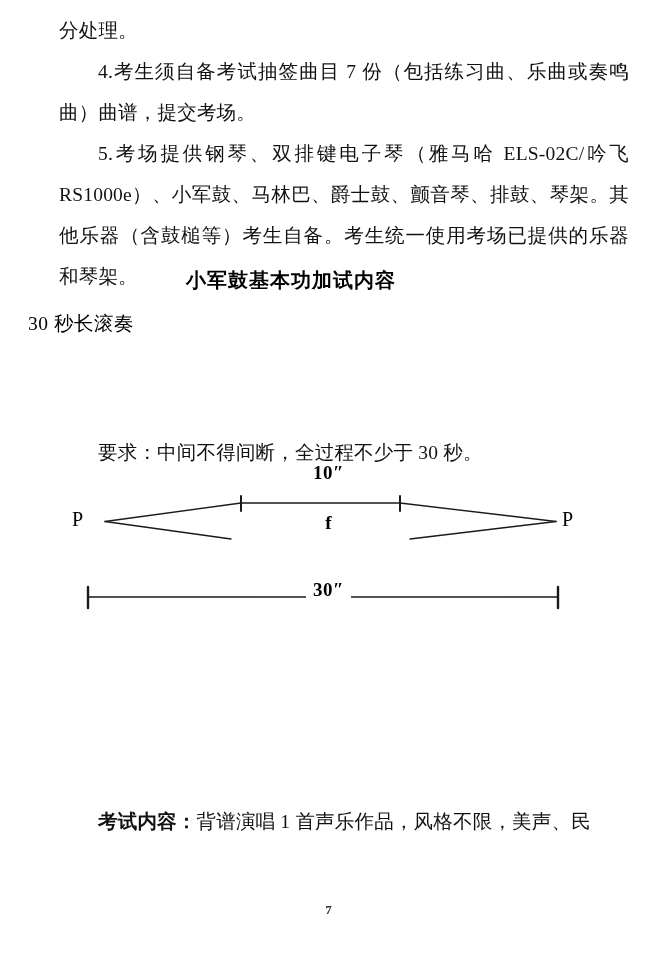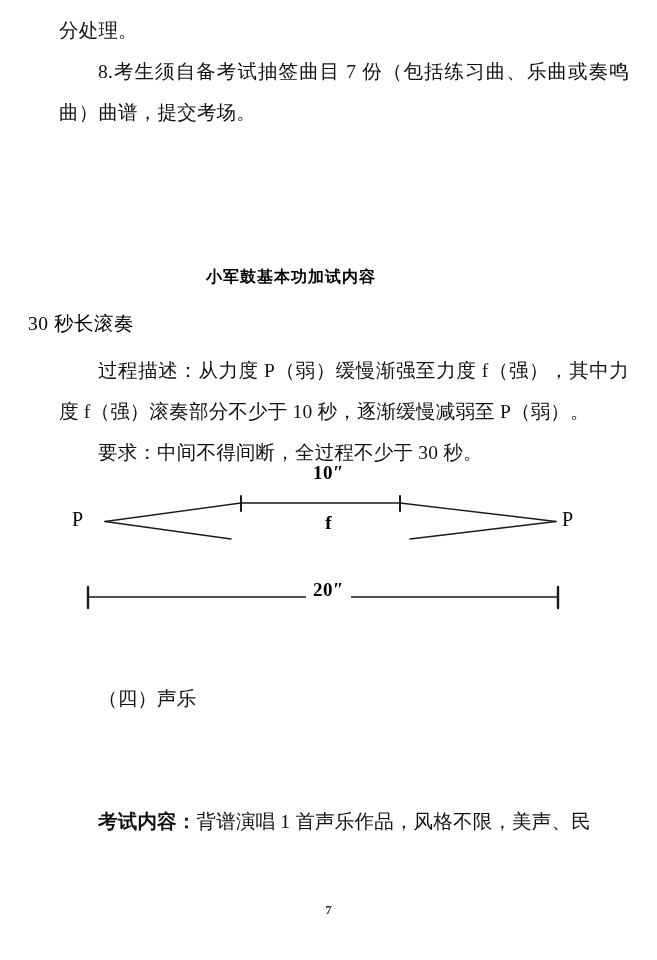--- a/index.html
+++ b/index.html
@@ -29,21 +29,21 @@
     text-justify: inter-ideograph;
     color: #111;
     margin-left: 31px;
   }
   .indent2 { text-indent: 2em; }
   .centered-heading {
     position: absolute;
     left: 0;
     width: 582px;
     text-align: center;
-    font-size: 16px;
+    font-size: 20px;
     font-weight: bold;
     letter-spacing: 1px;
     color: #000;
   }
   .left-heading {
     position: absolute;
     left: 28px;
     font-size: 19.5px;
     font-weight: normal;
     letter-spacing: 0.5px;
@@ -95,28 +95,28 @@
     color: #333;
   }
 </style>
 </head>
 <body>
 
 <div id="page">
 
   <div class="body-text" style="top:10px;">分处理。</div>
 
-  <div class="body-text indent2" style="top:51px;">8.考生须自备考试抽签曲目 7 份（包括练习曲、乐曲或奏鸣曲）曲谱，提交考场。</div>
+  <div class="body-text indent2" style="top:51px;">4.考生须自备考试抽签曲目 7 份（包括练习曲、乐曲或奏鸣曲）曲谱，提交考场。</div>
 
+  <div class="body-text indent2" style="top:133px;">5.考场提供钢琴、双排键电子琴（雅马哈 ELS-02C/吟飞 RS1000e）、小军鼓、马林巴、爵士鼓、颤音琴、排鼓、琴架。其他乐器（含鼓槌等）考生自备。考生统一使用考场已提供的乐器和琴架。</div>
 
   <div class="centered-heading" style="top:267px;">小军鼓基本功加试内容</div>
 
   <div class="left-heading" style="top:310px;">30 秒长滚奏</div>
 
-  <div class="body-text indent2" style="top:350px;">过程描述：从力度 P（弱）缓慢渐强至力度 f（强），其中力度 f（强）滚奏部分不少于 10 秒，逐渐缓慢减弱至 P（弱）。</div>
 
   <div class="body-text indent2" style="top:432px;">要求：中间不得间断，全过程不少于 30 秒。</div>
 
   <div id="diagram">
 
     <svg width="657" height="170" viewBox="0 0 657 170">
       <g fill="none" stroke="#1a1a1a" stroke-width="1.4" stroke-linecap="round">
 
         <path d="M 105 521.5 L 241 503" transform="translate(0,-462)"></path>
         <path d="M 105 521.5 L 231 539" transform="translate(0,-462)"></path>
@@ -136,23 +136,22 @@
     </svg>
 
     <div class="dlabel" id="label-10">10″</div>
 
     <div class="dlabel" id="label-f">f</div>
 
     <div class="dlabel" id="label-p-left">P</div>
 
     <div class="dlabel" id="label-p-right">P</div>
 
-    <div class="dlabel" id="label-30"><span>20″</span></div>
+    <div class="dlabel" id="label-30"><span>30″</span></div>
   </div>
 
-  <div class="body-text indent2" style="top:678px;">（四）声乐</div>
 
 
   <div class="body-text indent2" style="top:801px;"><span class="bold-run">考试内容：</span><span>背谱演唱 1 首声乐作品，风格不限，美声、民</span></div>
 
   <div id="page-number">7</div>
 
 </div>
 
 </body></html>

